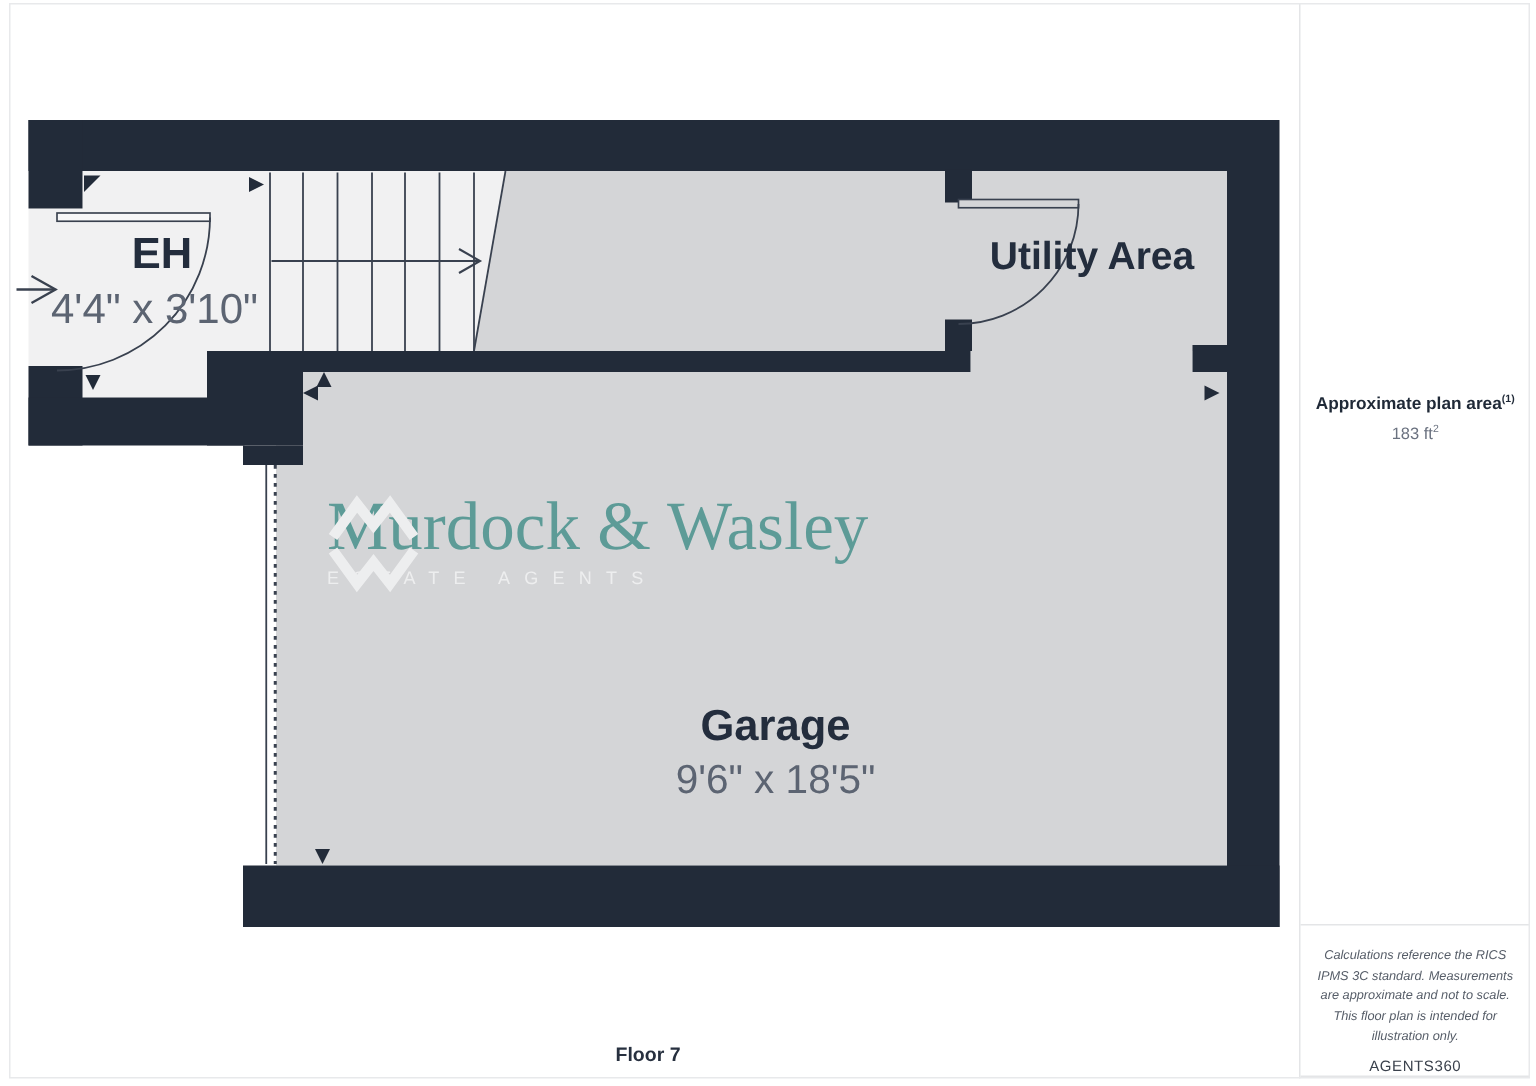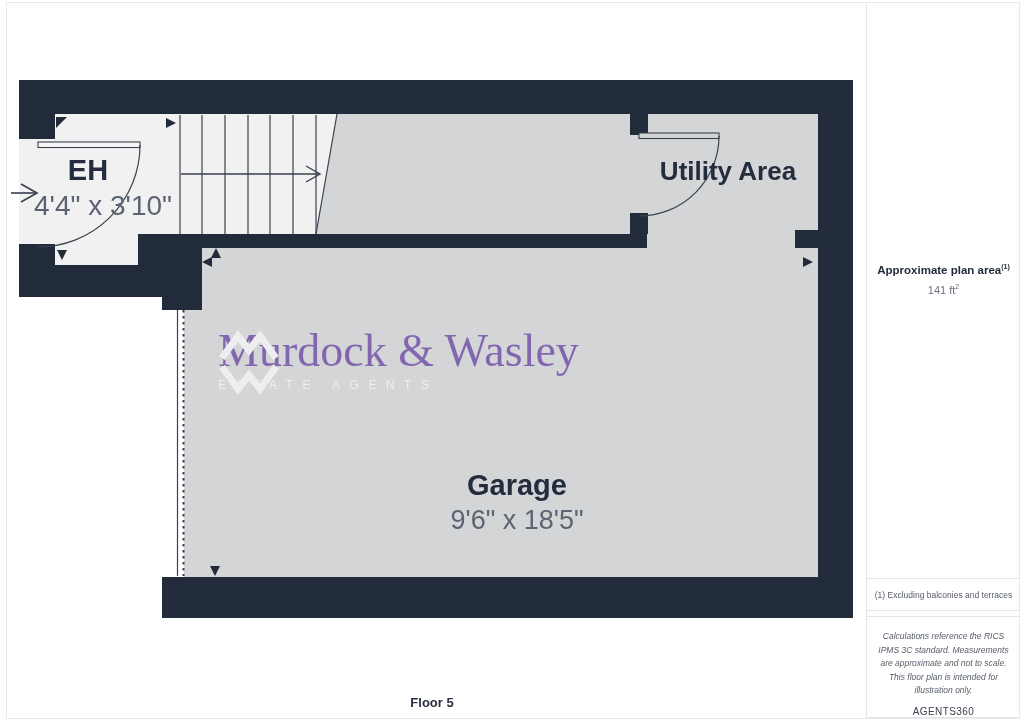--- a/index.html
+++ b/index.html
@@ -18,21 +18,21 @@
   .room-dims{position:absolute;transform:translate(-50%,-50%);color:#5c6472;font-weight:400;white-space:nowrap;}
   
   .tri{position:absolute;width:0;height:0;}
   .tri-ul{border-right:11px solid transparent;border-top:11px solid #222b39;}
   .tri-r{border-top:5px solid transparent;border-bottom:5px solid transparent;border-left:10px solid #222b39;}
   .tri-l{border-top:5px solid transparent;border-bottom:5px solid transparent;border-right:10px solid #222b39;}
   .tri-d{border-left:5px solid transparent;border-right:5px solid transparent;border-top:10px solid #222b39;}
   .tri-u{border-left:5px solid transparent;border-right:5px solid transparent;border-bottom:10px solid #222b39;}
   
   #watermark{position:absolute;left:218px;top:327px;display:flex;align-items:flex-start;gap:15px;opacity:0.60;}
-  #wm-name{font-family:"Liberation Serif",serif;font-size:46px;line-height:48px;color:#4c1d95;white-space:nowrap;}
+  #wm-name{font-family:"Liberation Serif",serif;font-size:46px;line-height:48px;color:#0f766e;white-space:nowrap;}
   #wm-tagline{font-size:12px;letter-spacing:9.5px;color:#ffffff;margin-top:3px;white-space:nowrap;}
   
   #sidebar-divider{position:absolute;left:866px;top:2px;width:1px;height:717px;background:#e4e5e7;}
   #area-block{position:absolute;left:867px;top:263px;width:153px;text-align:center;}
   #area-title{font-size:11.5px;font-weight:bold;color:#1f2937;}
   #area-title sup{font-size:7px;}
   #area-value{font-size:11px;color:#6b7280;margin-top:7px;}
   #area-value sup{font-size:7px;}
   .side-box{position:absolute;left:867px;width:153px;border-top:1px solid #e4e5e7;border-bottom:1px solid #e4e5e7;
             color:#565d68;text-align:center;}
@@ -123,35 +123,32 @@
     <svg width="62" height="72" viewBox="0 0 62 72">
       <path d="M4 31 L20 9 L31 23 L42 9 L58 31" fill="none" stroke="#ffffff" stroke-width="7"></path>
       <path d="M4 40 L20 62 L31 48 L42 62 L58 40" fill="none" stroke="#ffffff" stroke-width="7"></path>
     </svg>
     <div>
       <div id="wm-name">Murdock &amp; Wasley</div>
       <div id="wm-tagline">ESTATE AGENTS</div>
     </div>
   </div>
 
-  <div class="room-label" style="left:88px;top:170px;font-size:29px;">EH</div>
+  <div class="room-label" style="left:108px;top:170px;font-size:29px;">EH</div>
   <div class="room-dims" style="left:103px;top:206px;font-size:28px;">4'4" x 3'10"</div>
   <div class="room-label" style="left:517px;top:485px;font-size:29px;">Garage</div>
   <div class="room-label" style="left:728px;top:171px;font-size:26px;">Utility Area</div>
   <div class="room-dims" style="left:517px;top:520px;font-size:27px;">9'6" x 18'5"</div>
 
-  <div id="floor-label">Floor 5</div>
+  <div id="floor-label">Floor 7</div>
 
   <div id="sidebar-divider"></div>
   <div id="area-block">
     <div id="area-title"><span>Approximate plan area</span><sup>(1)</sup></div>
-    <div id="area-value"><span>141 ft</span><sup>2</sup></div>
-  </div>
-  <div class="side-box" id="note1-box">
-    <span>(1) Excluding balconies and terraces</span>
+    <div id="area-value"><span>183 ft</span><sup>2</sup></div>
   </div>
   <div class="side-box" id="note2-box">
     <div id="note2-text">Calculations reference the RICS IPMS 3C standard. Measurements are approximate and not to scale. This floor plan is intended for illustration only.</div>
     <div id="brand"><span>AGENTS</span><b>360</b></div>
   </div>
 
   <div id="frame"></div>
 </div>
 
 </body></html>

